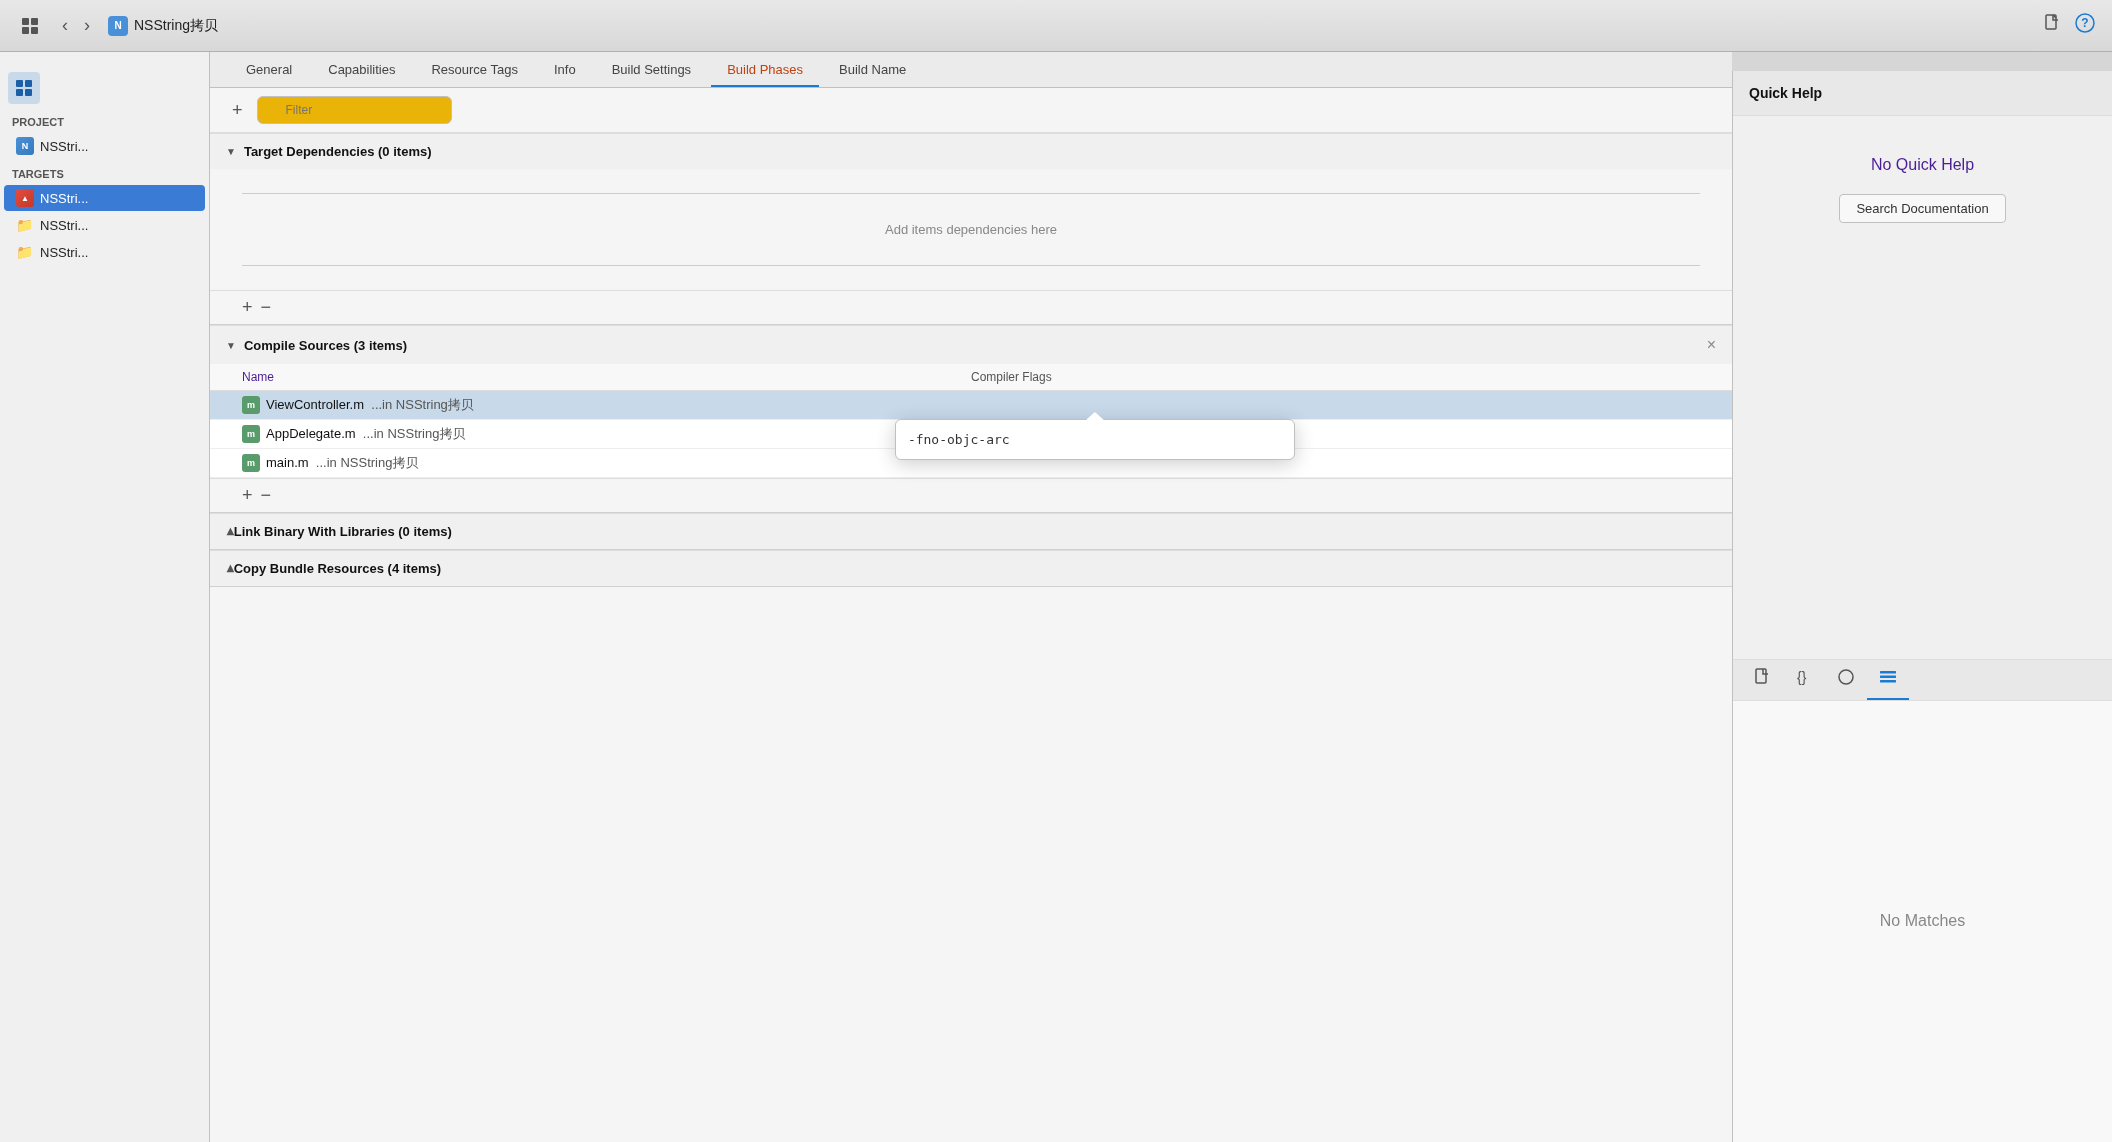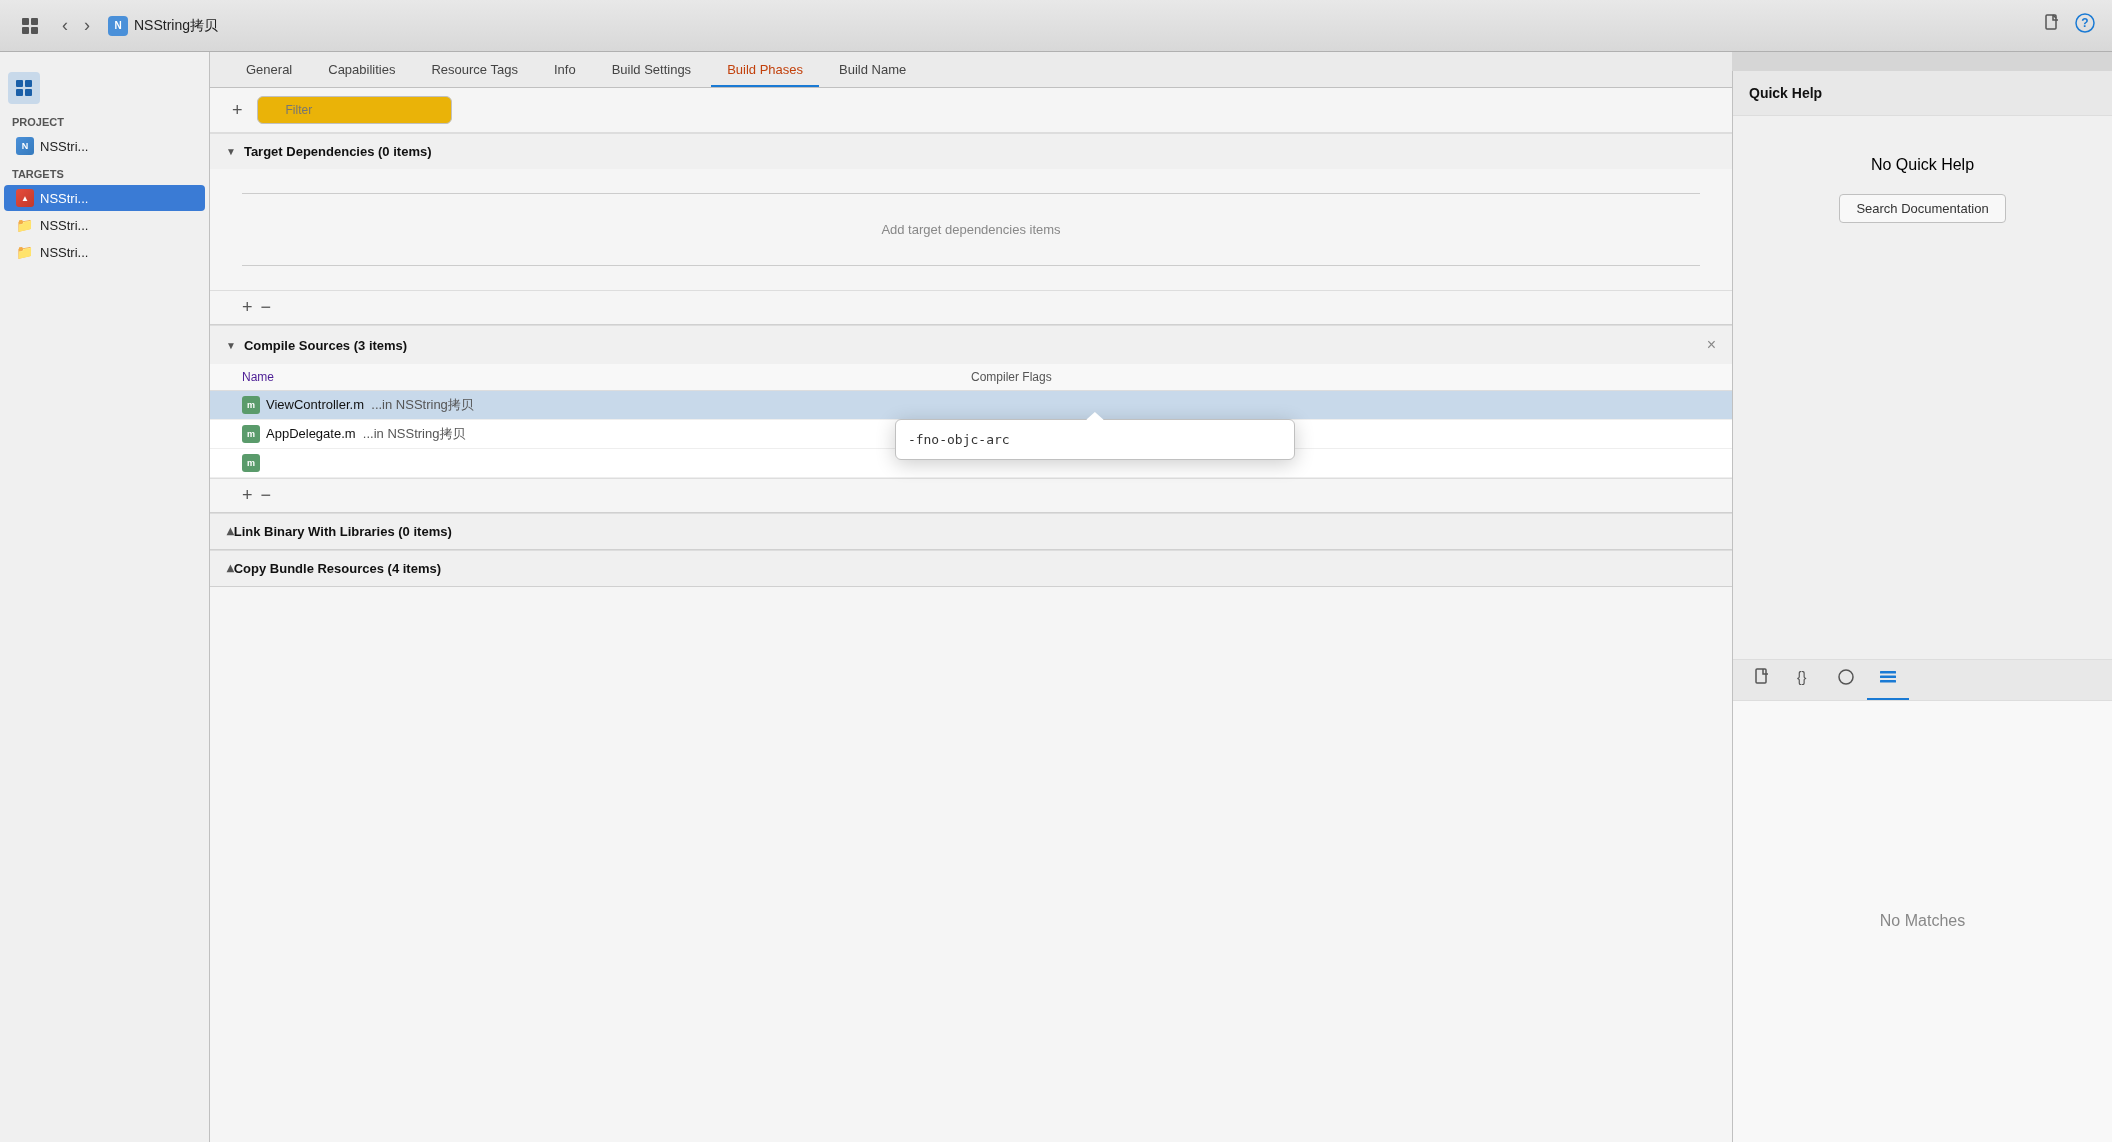--- a/index.html
+++ b/index.html
@@ -373,21 +373,21 @@
     }
     .quick-help-body {
       flex: 1;
       display: flex;
       flex-direction: column;
       align-items: center;
       padding: 40px 20px 20px;
     }
     .no-quick-help {
       font-size: 16px;
-      color: #000000;
+      color: #4c1d95;
       margin-bottom: 20px;
     }
     .search-documentation-btn {
       background: #f8f8f8;
       border: 1px solid #c0c0c0;
       border-radius: 4px;
       padding: 6px 16px;
       font-size: 13px;
       color: #333;
       cursor: pointer;
@@ -518,21 +518,21 @@
         </div>
       </div>
 
       <div class="phase-section">
         <div class="phase-header">
           <span class="triangle expanded">▼</span>
           <span class="phase-title">Target Dependencies (0 items)</span>
         </div>
         <div class="target-deps-content">
           <hr class="deps-separator">
-          <span class="empty-hint">Add target dependencies items</span>
+          <span class="empty-hint">Add items dependencies here</span>
           <hr class="deps-separator">
         </div>
         <div class="phase-actions">
           <button class="phase-action-btn">+</button>
           <button class="phase-action-btn">−</button>
         </div>
       </div>
 
       <div class="phase-section">
         <div class="phase-header">
@@ -563,20 +563,24 @@
             <div class="row-icon">m</div>
             <span class="row-filename">
               <span>AppDelegate.m</span>
               &nbsp;<span style="color:#555;">...in NSString拷贝</span>
             </span>
             <span class="row-flags"></span>
           </div>
 
           <div class="table-row">
             <div class="row-icon">m</div>
+            <span class="row-filename">
+              <span>main.m</span>
+              &nbsp;<span style="color:#555;">...in NSString拷贝</span>
+            </span>
             <span class="row-flags"></span>
           </div>
         </div>
         <div class="phase-actions">
           <button class="phase-action-btn">+</button>
           <button class="phase-action-btn">−</button>
         </div>
       </div>
 
       <div class="phase-section">

